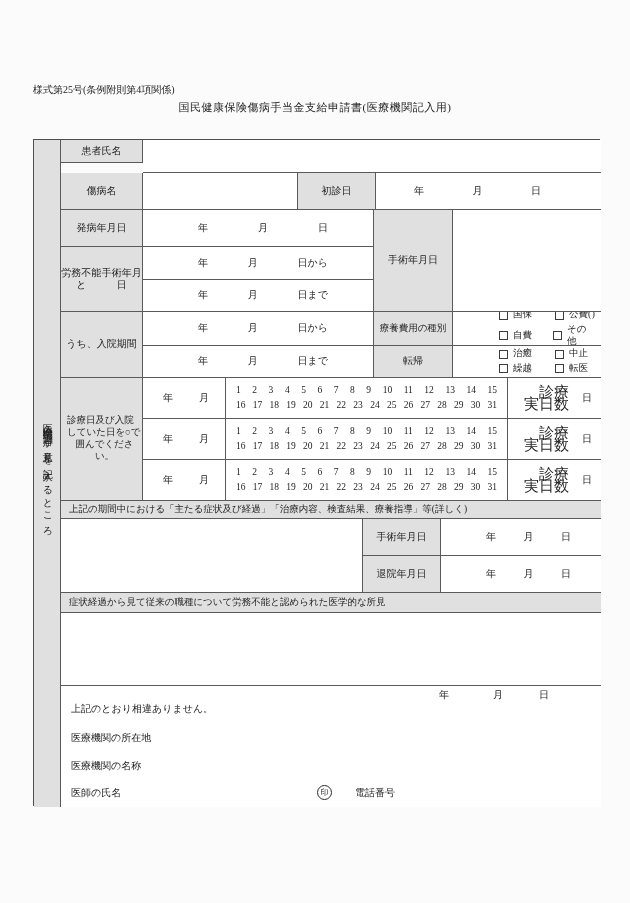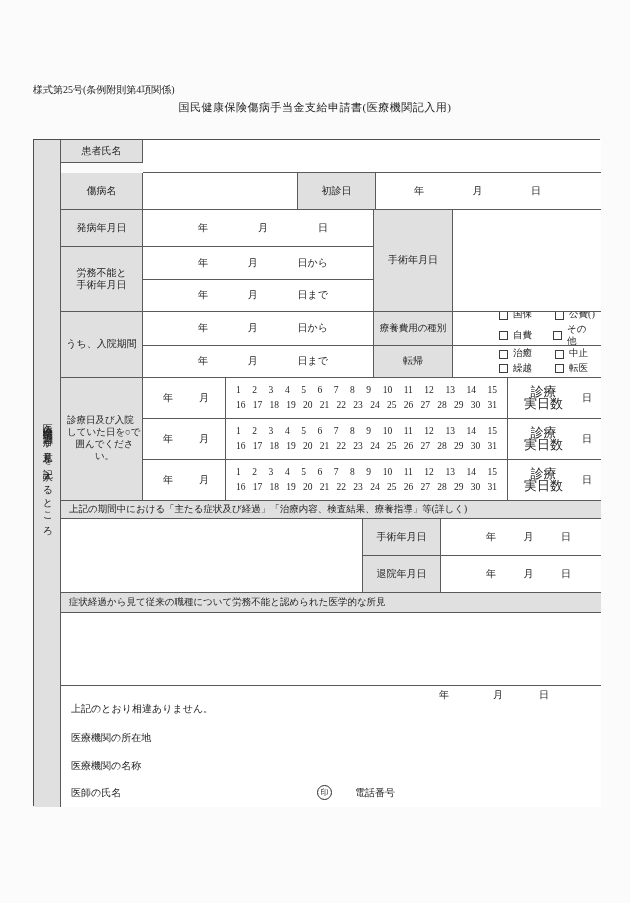--- a/index.html
+++ b/index.html
@@ -16,26 +16,26 @@
     display:flex; align-items:center; font-size:10px; line-height:1.25;
     background:#fff; overflow:hidden;
   }
   .g{background:#e0e0e0; justify-content:center; text-align:center;}
   .er{border-right:none;} .eb{border-bottom:none;}
   .strip{writing-mode:vertical-rl; justify-content:center; letter-spacing:2px; font-size:10px;}
   .date{justify-content:space-between; padding:0 45px 0 55px;}
   .date2{justify-content:space-between; padding:0 60px 0 38px;}
   .date3{justify-content:space-between; padding:0 30px 0 45px;}
   .ym{justify-content:space-between; padding:0 16px 0 20px;}
-  .two-line{flex-direction:column; justify-content:center;}
+  .two-line{flex-direction:row; justify-content:center;}
   .cal-label{flex-direction:column; align-items:flex-start; padding-left:6px; font-size:9.5px;}
   .cal-days{flex-direction:column; justify-content:center; align-items:stretch; padding:0 10px; font-size:9.5px;}
   .cal-days div{text-align:justify; text-align-last:justify; line-height:15px;}
   .count{justify-content:space-between; padding:0 9px 0 16px;}
-  .count .lbl{font-size:13px; line-height:12px; text-align:center;}
+  .count .lbl{font-size:15px; line-height:12px; text-align:right;}
   .chk{flex-direction:column; justify-content:center; align-items:stretch; gap:3px; padding:0 6px 0 7px; font-size:9.5px;}
   .chk-line{display:flex; align-items:center;margin-left:39px;}
   .opt1{display:flex; align-items:center; width:56px;}
   .cb{display:inline-block; width:7px; height:7px; border:1px solid #3d3d3d; margin-right:5px; background:#fff; flex:none;}
   .hdr{justify-content:flex-start; padding-left:8px; font-size:9.5px; text-align:left;}
   .freetext{align-items:flex-start;}
   .bottom-area{display:block;}
   .babs{position:absolute; font-size:10px; white-space:nowrap;}
   .seal{
     display:inline-flex; align-items:center; justify-content:center;

